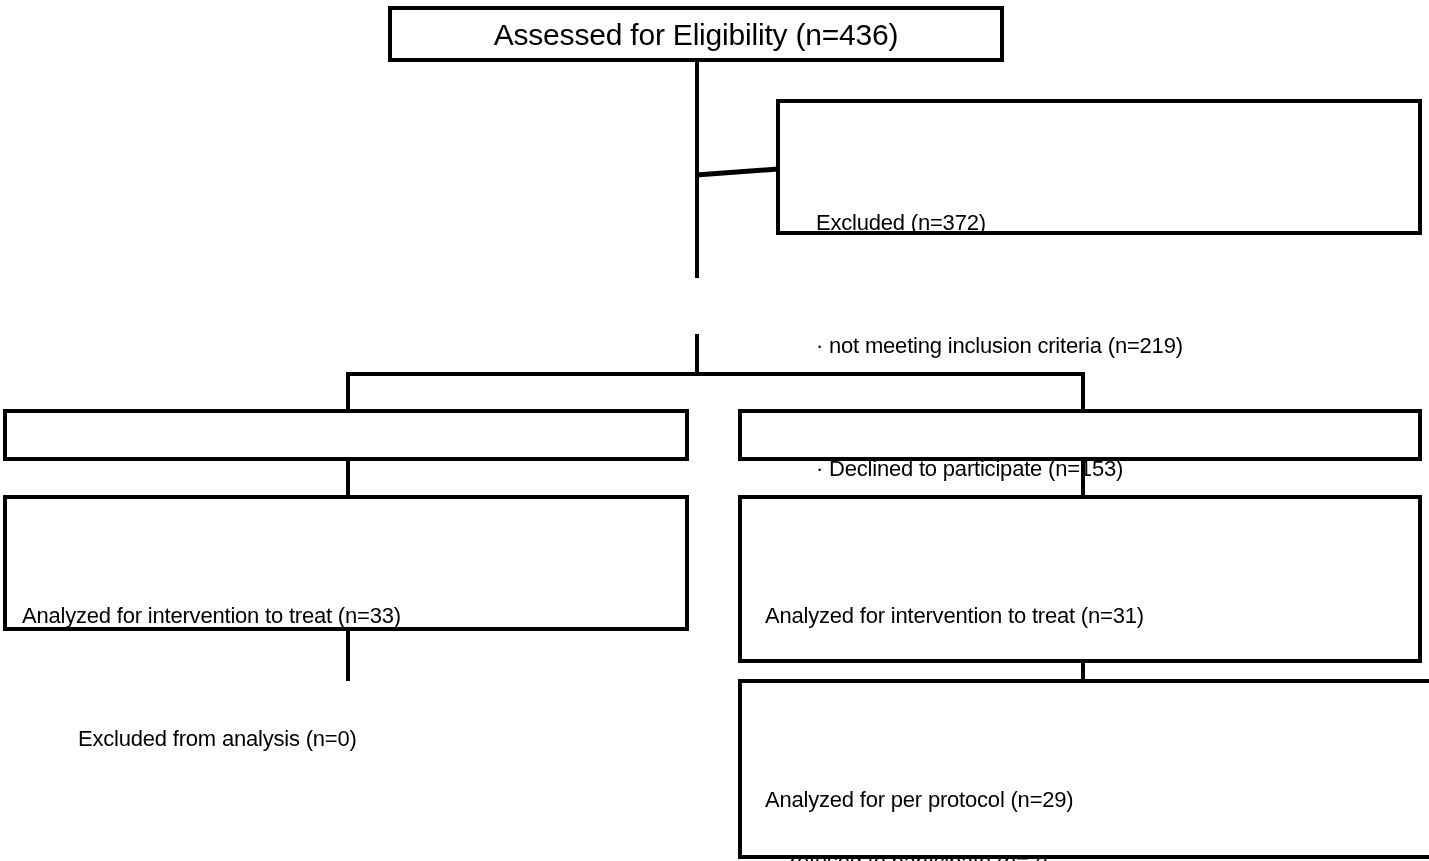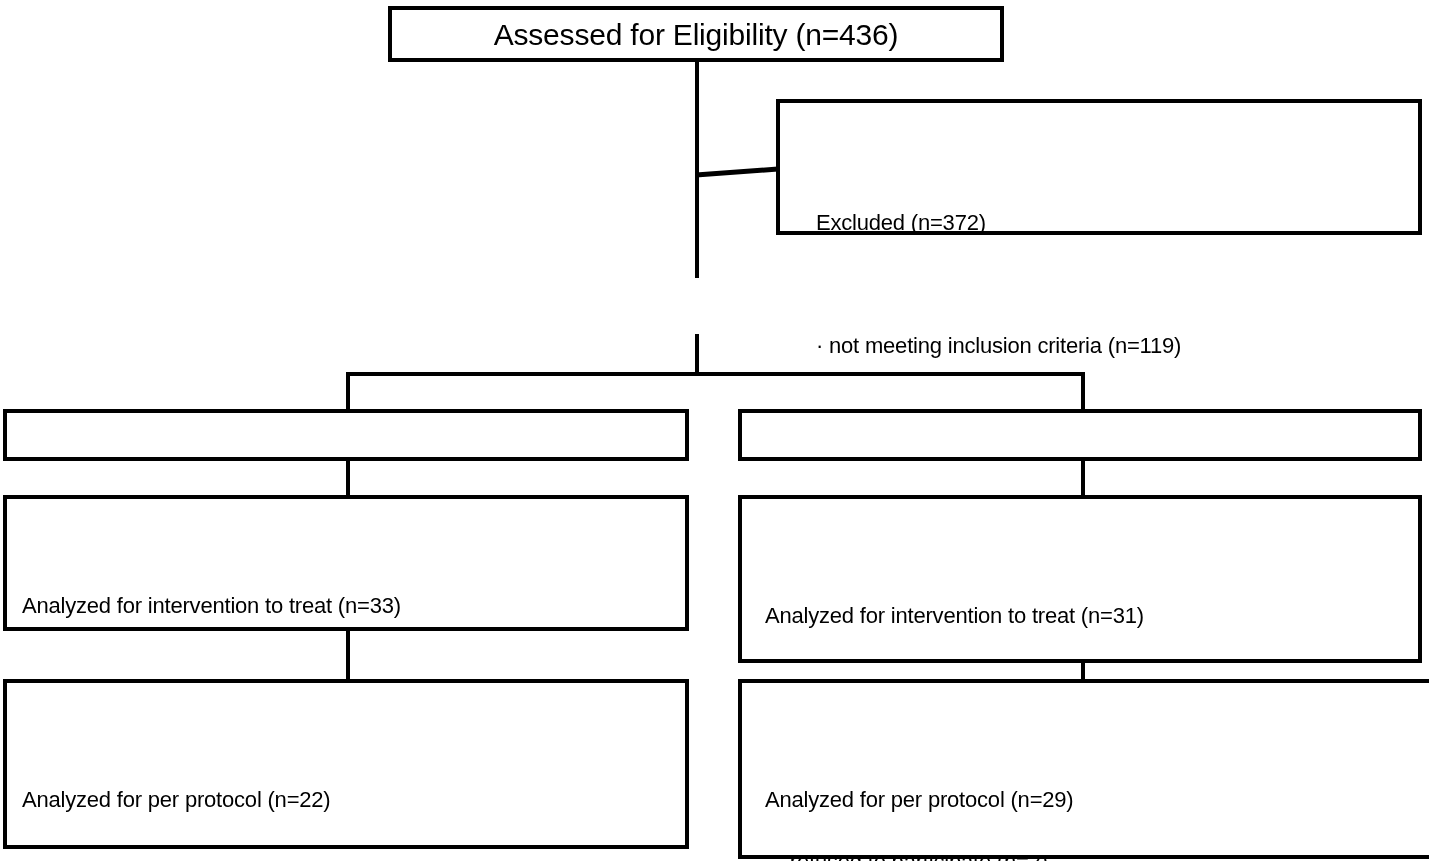--- a/index.html
+++ b/index.html
@@ -96,60 +96,53 @@
   <div class="vline" style="left:1081px; top:457px; height:40px;"></div>
   <div class="vline" style="left:1081px; top:629px; height:52px;"></div>
 
   <div class="box center" style="left:388px; top:6px; width:616px; height:56px;">
     <div class="txt pad-c">Assessed for Eligibility (n=436)</div>
   </div>
 
   <div class="box left" style="left:776px; top:99px; width:646px; height:136px;">
     <div class="lines" style="left:36px; top:17px;">
       <div>Excluded (n=372)</div>
-      <div>· not meeting inclusion criteria (n=119)</div>
+      <div>· not meeting inclusion criteria (n=219)</div>
+      <div>· Declined to participate (n=153)</div>
     </div>
   </div>
 
 
   <div class="box left" style="left:3px; top:409px; width:686px; height:52px;">
     <div class="lines" style="left:15px; top:3px;">
       <div>Allocated to Experiment Group (n=33)</div>
     </div>
   </div>
 
   <div class="box left" style="left:738px; top:409px; width:684px; height:52px;">
     <div class="lines" style="left:23px; top:3px;">
       <div>Allocated to Control  Group (n=33)</div>
     </div>
   </div>
 
   <div class="box left" style="left:3px; top:495px; width:686px; height:136px;">
-    <div class="lines" style="left:15px; top:4px;text-align:center;">
+    <div class="lines" style="left:15px; top:14px;text-align:center;">
       <div>Analyzed for intervention to treat (n=33)</div>
       <div>  Excluded from analysis (n=0)</div>
     </div>
   </div>
 
   <div class="box left" style="left:738px; top:495px; width:684px; height:168px;">
     <div class="lines" style="left:23px; top:14px;">
       <div>Analyzed for intervention to treat (n=31)</div>
       <div>  Excluded from analysis (n=2)</div>
       <div>  · refused to participate (n=2)</div>
     </div>
   </div>
 
-  <div class="box left" style="left:3px; top:679px; width:686px; height:170px;">
-    <div class="lines" style="left:15px; top:14px;">
-      <div>Analyzed for per protocol (n=22)</div>
-      
-      
-      
-    </div>
-  </div>
 
   <div class="box left" style="left:738px; top:679px; width:772px; height:180px;">
     <div class="lines" style="left:23px; top:14px;">
       <div>Analyzed for per protocol (n=29)</div>
       
       
       
     </div>
   </div>
 

